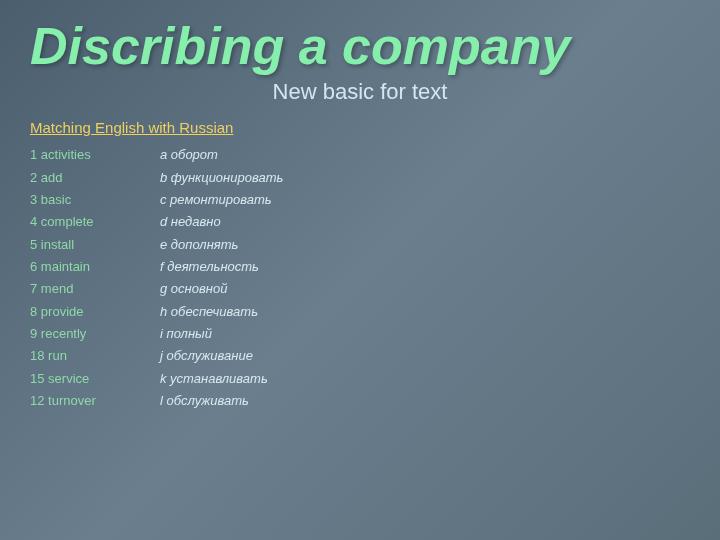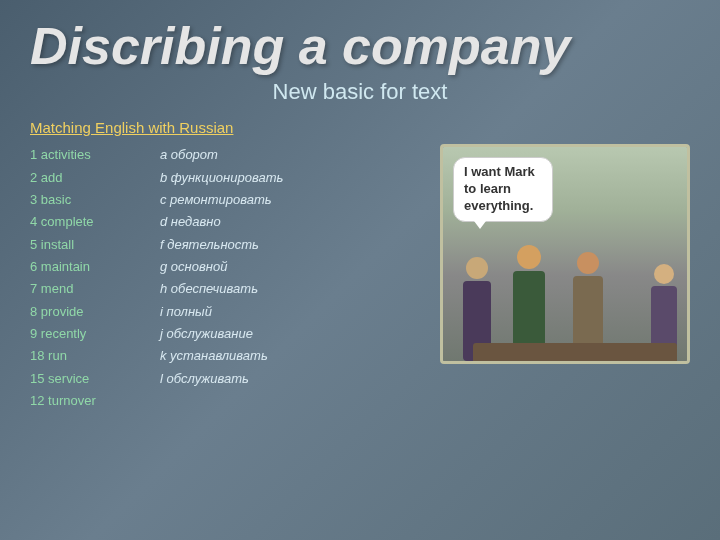--- a/index.html
+++ b/index.html
@@ -23,21 +23,21 @@
 
     .content {
       position: relative;
       z-index: 1;
       padding: 18px 30px 10px 30px;
     }
 
     .main-title {
       font-size: 52px;
       font-weight: 900;
-      color: #e5e5e5;
+      color: #86efac;
       font-style: italic;
       line-height: 1.1;
       text-shadow: 2px 2px 4px rgba(0,0,0,0.3);
       margin-bottom: 4px;
     }
 
     .subtitle {
       font-size: 22px;
       color: #d0e8f0;
       text-align: center;
@@ -188,54 +188,25 @@
           <div class="word-item"><span class="num">18 </span>run</div>
           <div class="word-item"><span class="num">15 </span>service</div>
           <div class="word-item"><span class="num">12 </span>turnover</div>
         </div>
       <div class="right-col">
 
       <div class="russian-item">a оборот</div>
           <div class="russian-item">b функционировать</div>
           <div class="russian-item">c ремонтировать</div>
           <div class="russian-item">d недавно</div>
+          <div class="russian-item">e дополнять</div>
           <div class="russian-item">f деятельность</div>
           <div class="russian-item">g основной</div>
           <div class="russian-item">h обеспечивать</div>
           <div class="russian-item">i полный</div>
           <div class="russian-item">j обслуживание</div>
           <div class="russian-item">k устанавливать</div>
           <div class="russian-item">l обслуживать</div>
         </div>
     </div>
 
-    <div class="image-container">
-      <div class="image-placeholder">
-        <div class="speech-bubble">I want Mark to learn everything.</div>
-
-        <div class="people">
-
-          <div class="person" style="left: 20px;">
-            <div class="person-head" style="width:22px;height:22px;margin:0 auto 2px;background:#c8a878;"></div>
-            <div class="person-body" style="width:28px;height:80px;background:#4a3a5a;border-radius:4px;"></div>
-          </div>
-
-          <div class="person" style="left: 70px;">
-            <div class="person-head" style="width:24px;height:24px;margin:0 auto 2px;background:#d4a060;"></div>
-            <div class="person-body" style="width:32px;height:90px;background:#3a5a3a;border-radius:4px;"></div>
-          </div>
-
-          <div class="person" style="left: 130px;">
-            <div class="person-head" style="width:22px;height:22px;margin:0 auto 2px;background:#c89060;"></div>
-            <div class="person-body" style="width:30px;height:85px;background:#7a6a50;border-radius:4px;"></div>
-          </div>
-
-          <div class="person" style="right: 10px;">
-            <div class="person-head" style="width:20px;height:20px;margin:0 auto 2px;background:#d4b080;"></div>
-            <div class="person-body" style="width:26px;height:75px;background:#5a4a6a;border-radius:4px;"></div>
-          </div>
-        </div>
-
-        <div style="position:absolute;bottom:0;left:30px;right:10px;height:18px;background:#6a5540;border-radius:3px 3px 0 0;"></div>
-      </div>
-    </div>
   </div>
 </div>
 
 </body></html>

